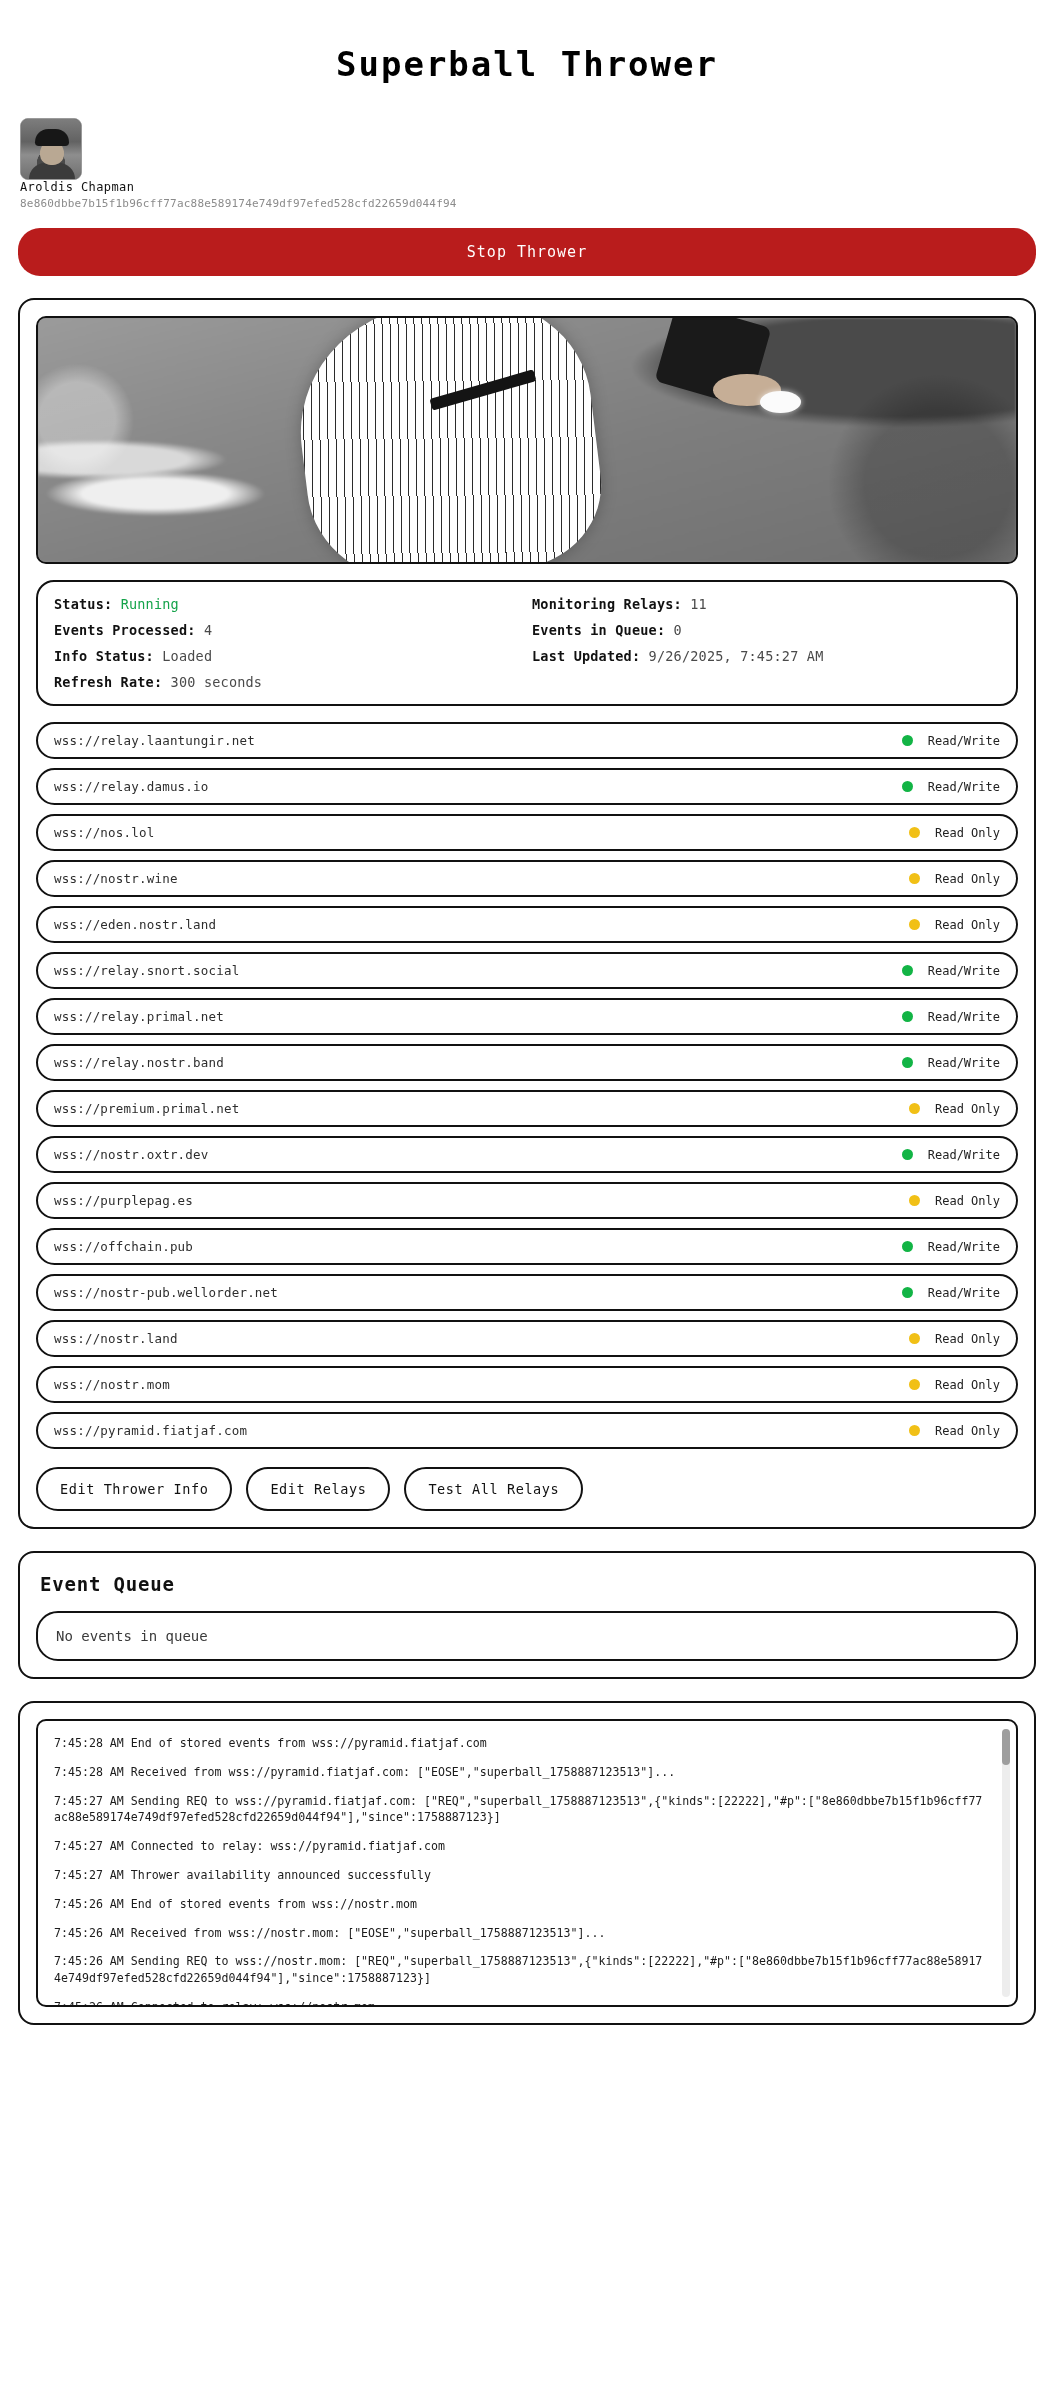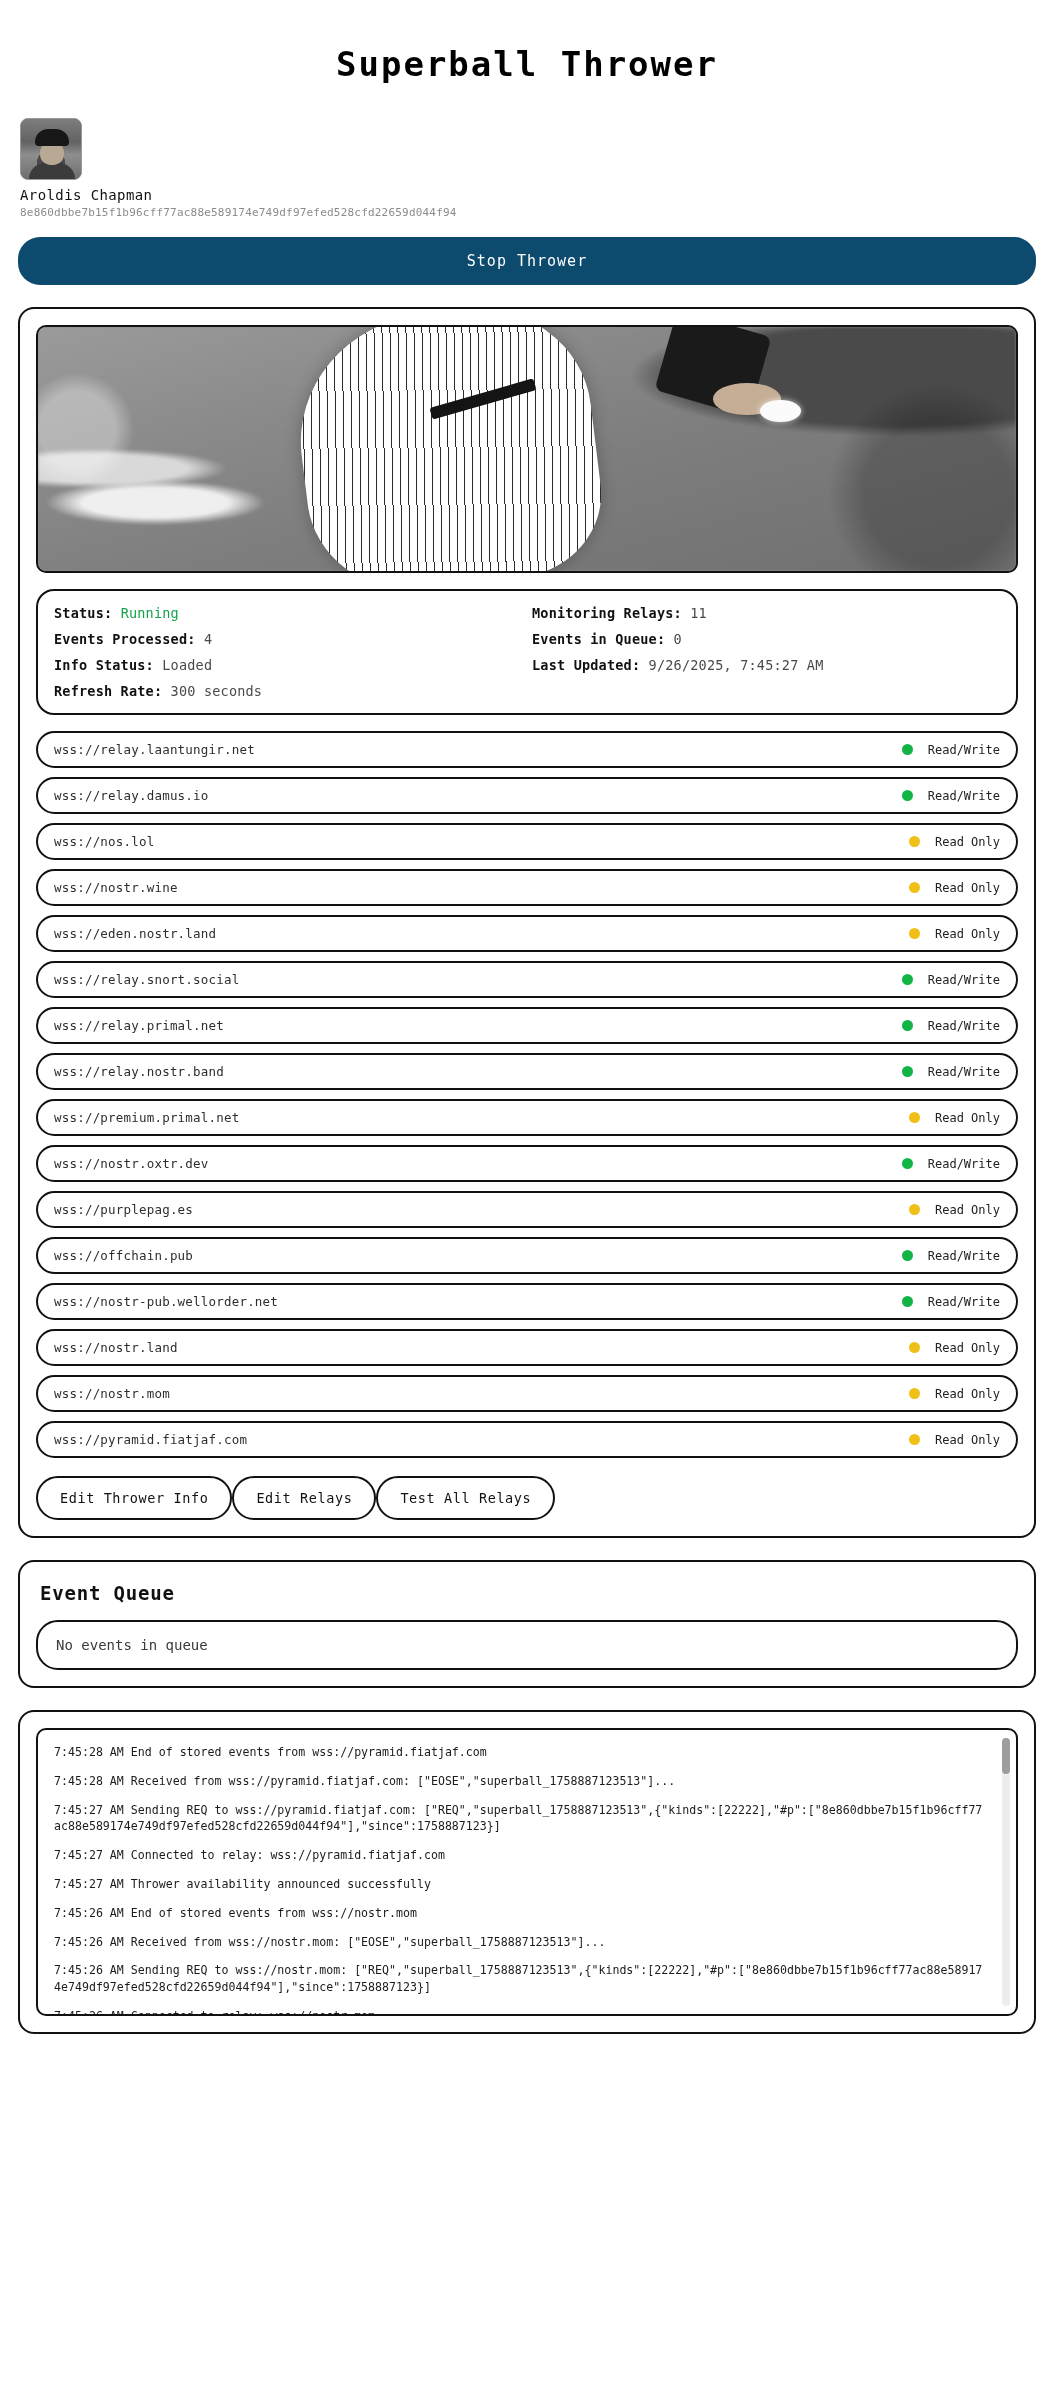--- a/index.html
+++ b/index.html
@@ -64,37 +64,36 @@
     border-radius: 50% 50% 45% 45%;
   }
   .avatar .a-body {
     position: absolute;
     left: 8px; bottom: 0;
     width: 46px; height: 16px;
     background: #3b3b3b;
     border-radius: 16px 16px 0 0;
   }
   .profile-name {
-    font-size: 14px;
+    font-size: 12px;
     color: #111;
-    margin-top: 7px;
     letter-spacing: 0.4px;
   }
   .profile-pubkey {
     font-size: 11px;
     color: #8b8b8b;
     margin-top: 3px;
     letter-spacing: 0.2px;
     word-break: break-all;
   }
   .stop-button {
     display: block;
     width: 100%;
     margin: 14px 0 22px 0;
-    background: #0c4a6e;
+    background: #b91c1c;
     color: #ffffff;
     border: none;
     border-radius: 22px;
     padding: 15px 0;
     font-size: 15px;
     font-family: "DejaVu Sans Mono", monospace;
     letter-spacing: 1px;
     cursor: pointer;
   }
   .card {
@@ -221,20 +220,21 @@
   }
   .dot {
     width: 11px; height: 11px;
     border-radius: 50%;
     display: inline-block;
   }
   .dot.rw { background: #12b445; }
   .dot.ro { background: #f1c016; }
   .action-row {
     display: flex;
+    gap: 14px;
     margin-top: 18px;
     flex-wrap: wrap;
   }
   .pill-btn {
     border: 2px solid #111;
     border-radius: 22px;
     background: #fff;
     padding: 12px 22px;
     font-size: 13.5px;
     font-family: "DejaVu Sans Mono", monospace;

